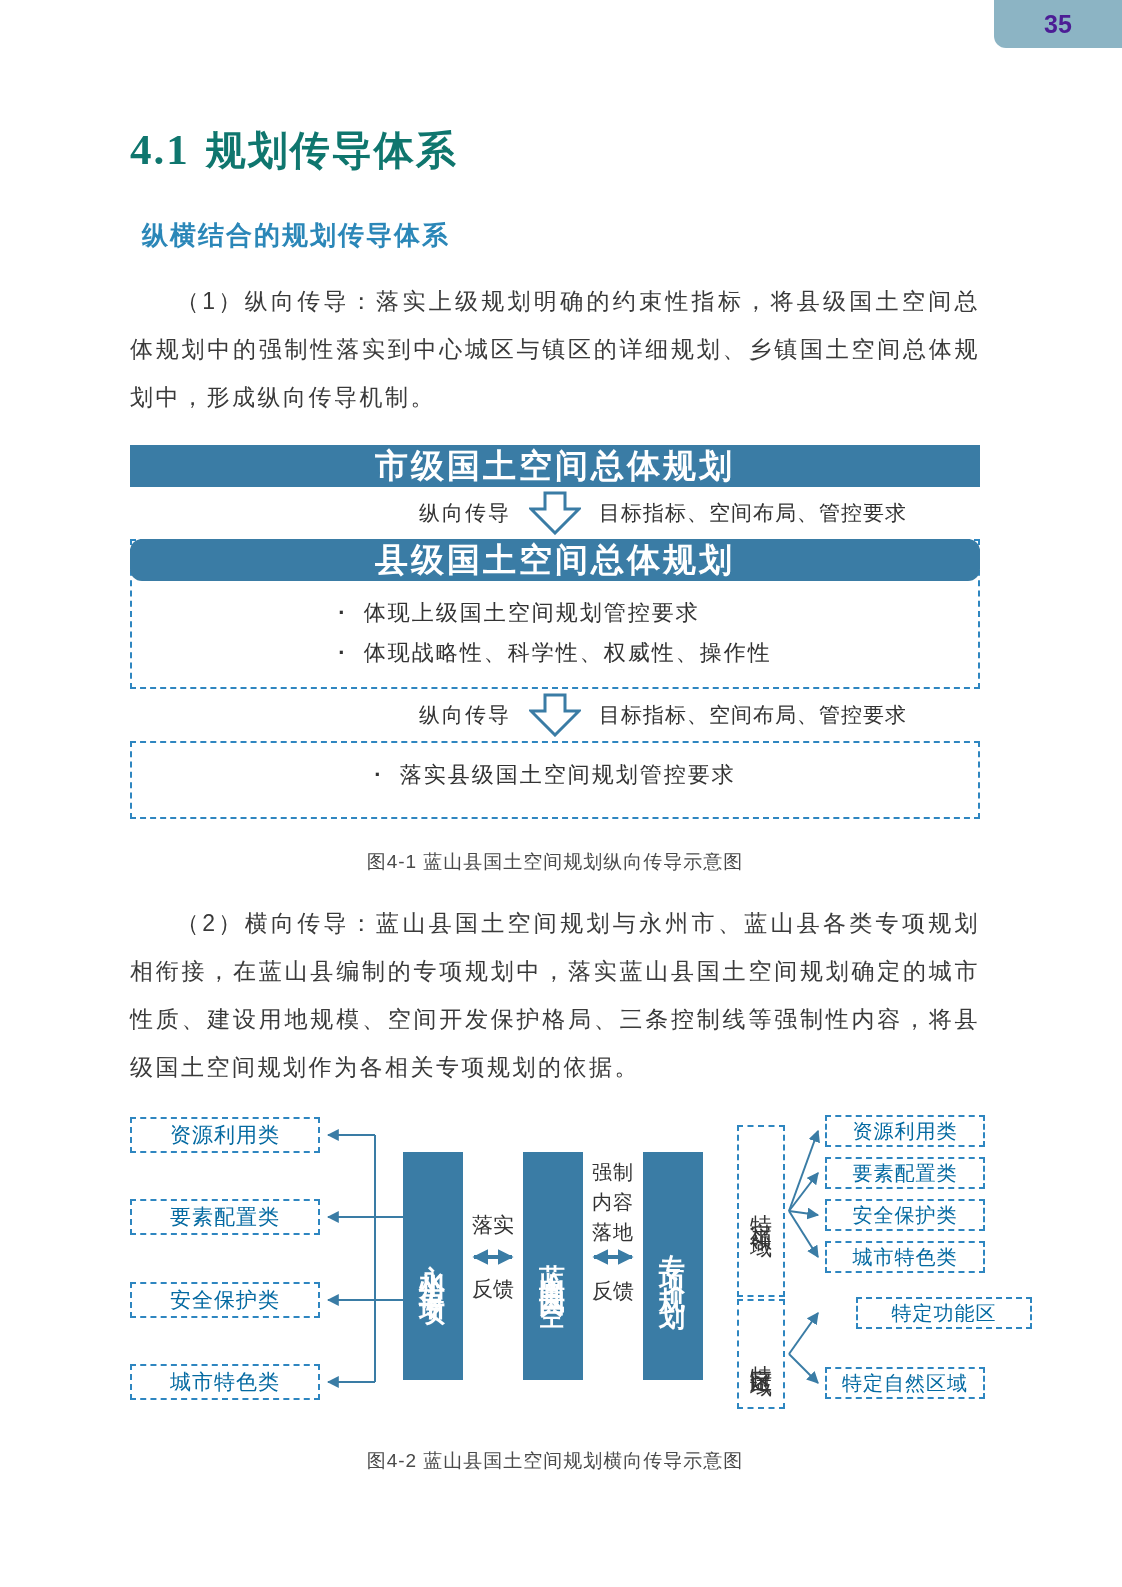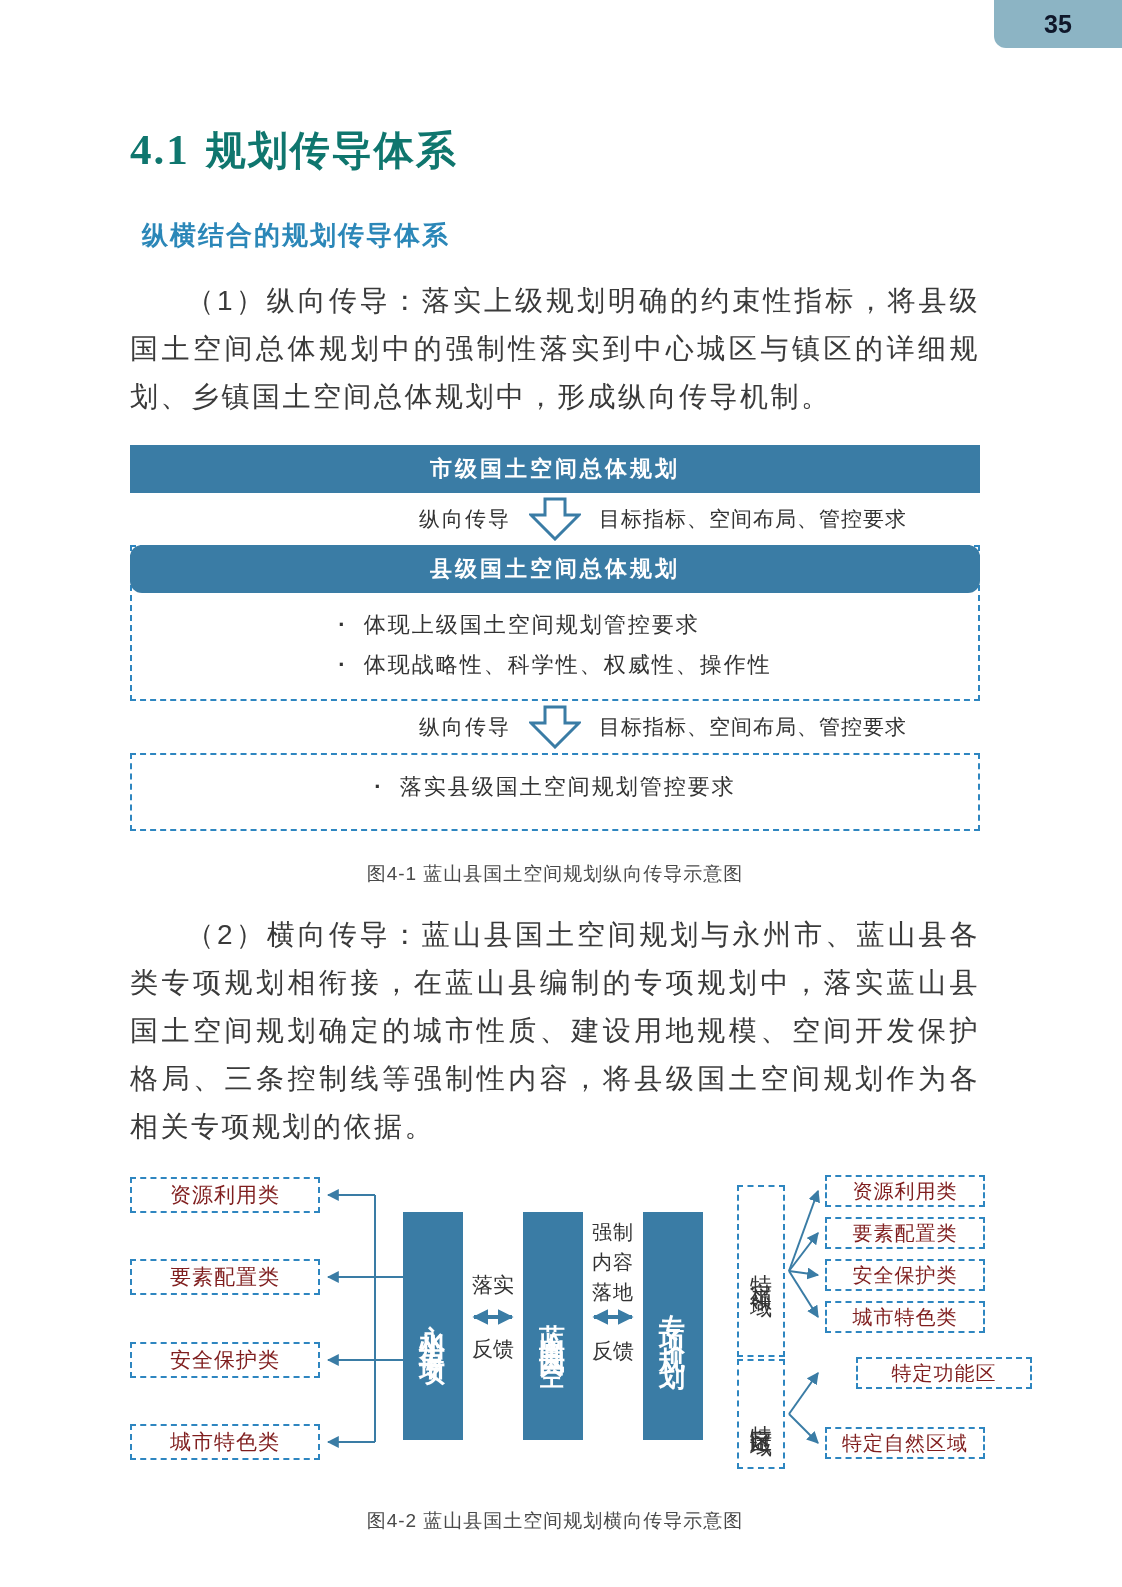--- a/index.html
+++ b/index.html
@@ -13,54 +13,54 @@
     overflow: hidden;
   }
   
   .page-badge {
     position: absolute;
     top: 0; right: 0;
     width: 128px; height: 48px;
     background: #8CB4C4;
     border-radius: 0 0 0 12px;
     display: flex; align-items: center; justify-content: center;
-    color: #0f172a; font-size: 25px; font-weight: bold;
+    color: #4c1d95; font-size: 25px; font-weight: bold;
   }
   
   .title {
     margin: 126px 142px 0 130px;
     color: #0f766e;
     font-size: 40px; font-weight: bold;
     line-height: 48px;
     letter-spacing: 2px;
   }
   .title .h-num { font-family: "Liberation Serif", "DejaVu Serif", serif; font-size: 43px; margin-right: 16px; }
   .subtitle {
     margin: 44px 142px 0 142px;
     color: #2B87B8;
     font-size: 26px; font-weight: bold;
     letter-spacing: 2px;
   }
   
   .body-para {
     margin: 24px 142px 0 130px;
     color: #3A3A3A;
-    font-size: 28px;
+    font-size: 23px;
     line-height: 48px;
     letter-spacing: 2.5px;
     text-align: justify;
     text-indent: 2em;
   }
   
   .fig1 { margin: 24px 142px 0 130px; }
   .bar {
-    height: 48px;
+    height: 42px;
     background: #3A7CA5;
     color: #ffffff;
-    font-size: 22px; font-weight: bold; letter-spacing: 3px;
+    font-size: 33px; font-weight: bold; letter-spacing: 3px;
     display: flex; align-items: center; justify-content: center;
   }
   .flow-row {
     display: grid;
     grid-template-columns: 1fr 52px 1fr;
     align-items: center;
     height: 52px;
   }
   .flow-left  { justify-self: end; margin-right: 18px; font-size: 21px; color: #333333; letter-spacing: 2px; }
   .flow-right { justify-self: start; margin-left: 18px; font-size: 21px; color: #333333; letter-spacing: 1px; }
@@ -90,21 +90,21 @@
     letter-spacing: 1px;
   }
   
   .fig2 { position: relative; width: 1122px; height: 315px; margin-top: 16px; }
   .fig2 svg.connectors { position: absolute; left: 0; top: 0; pointer-events: none; }
   .f2-box {
     position: absolute;
     border: 2px dashed #2E86C0;
     background: #ffffff;
     display: flex; align-items: center; justify-content: center;
-    font-size: 21px; color: #7f1d1d; letter-spacing: 1px;
+    font-size: 21px; color: #0369a1; letter-spacing: 1px;
   }
   .f2-box.small { font-size: 20px; }
   .vbar {
     position: absolute;
     width: 60px;
     background: #3A7CA5;
     color: #ffffff; font-weight: bold; font-size: 26px;
     writing-mode: vertical-rl; text-orientation: upright;
     display: flex; align-items: center; justify-content: center;
   }

